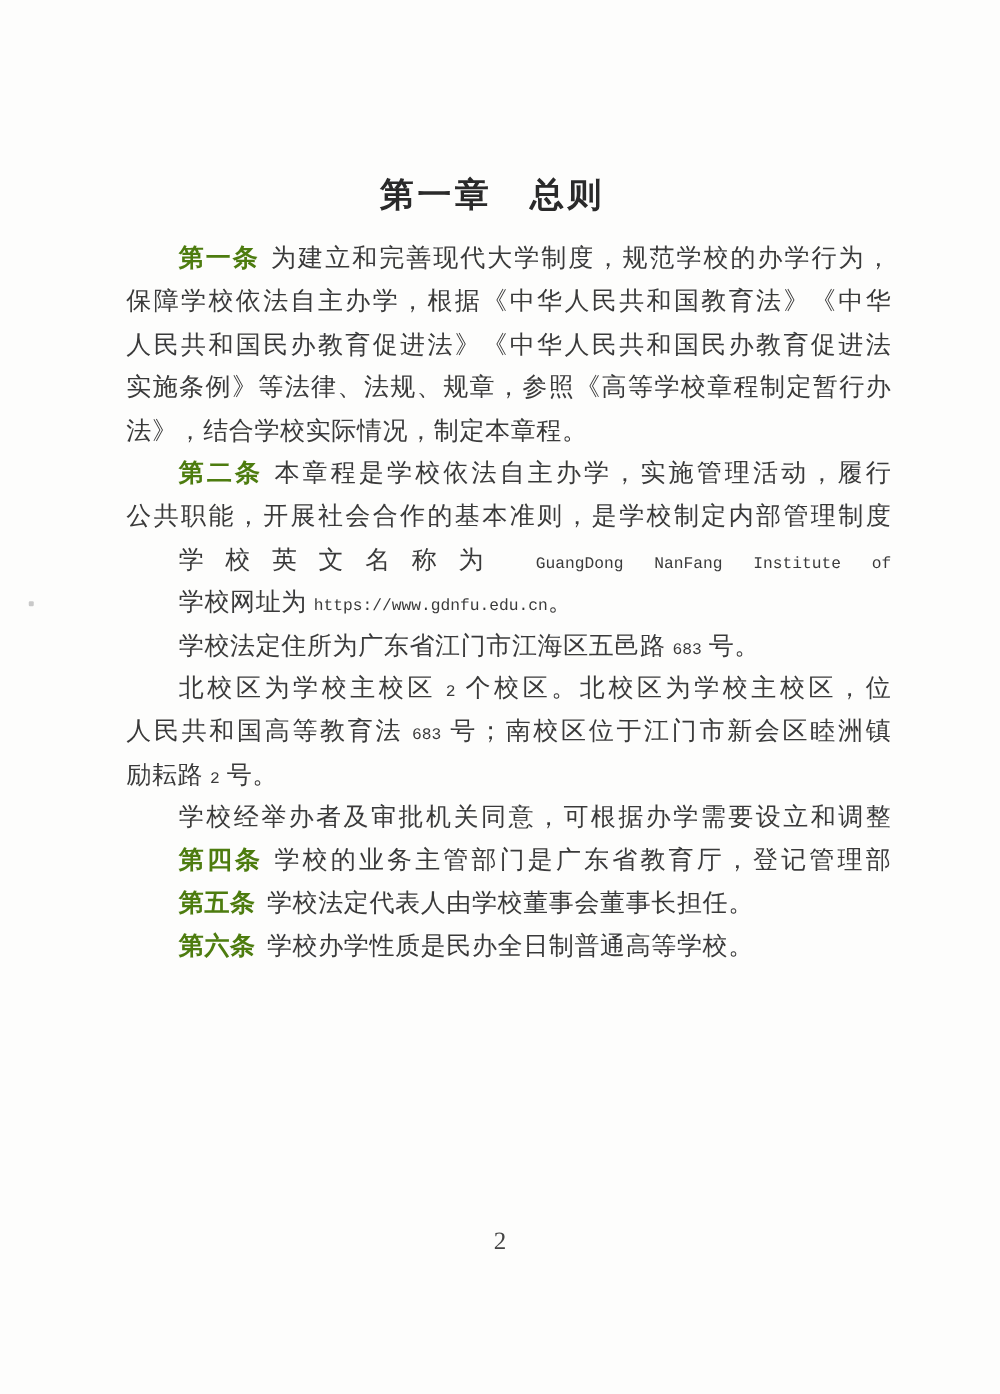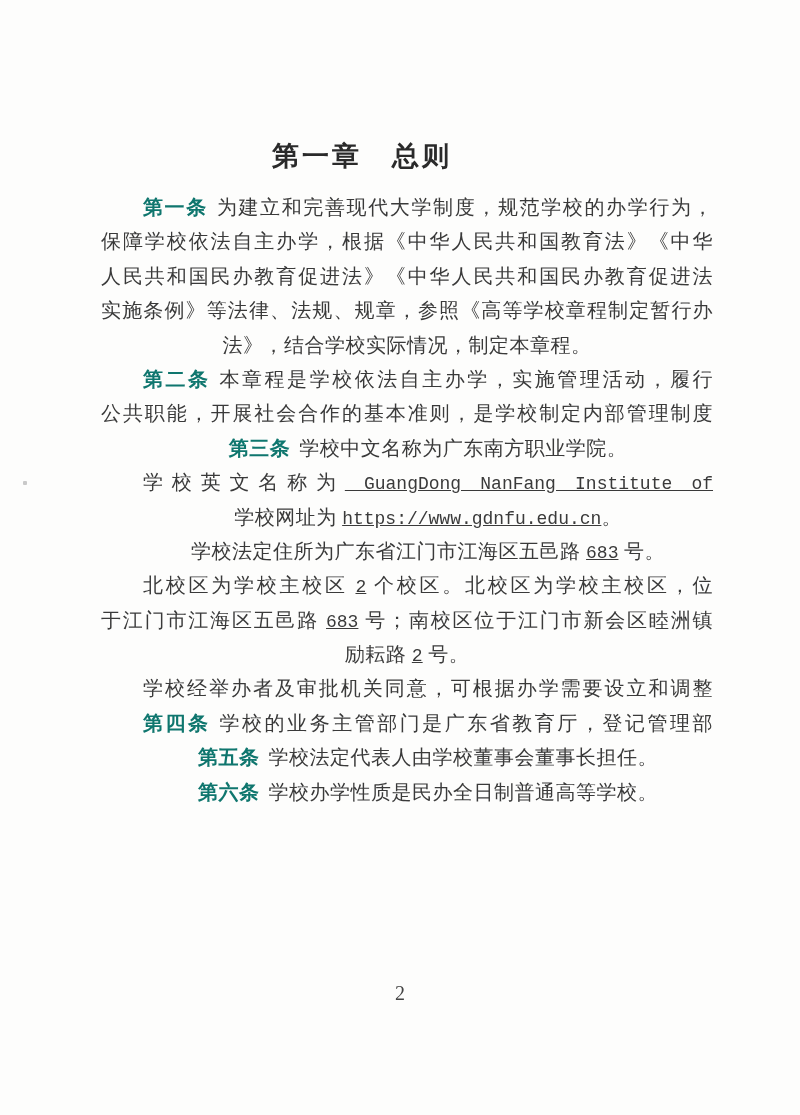--- a/index.html
+++ b/index.html
@@ -20,55 +20,55 @@
     position: absolute;
     top: 138px;
     left: 0;
     width: 724px;
     text-align: center;
     font-family: "Liberation Sans", "DejaVu Sans", sans-serif;
     font-weight: 700;
     font-size: 27px;
     letter-spacing: 3px;
     color: #2a2a2a;
+    padding-left: 32px;
   }
   .content {
     position: absolute;
     top: 190px;
     left: 101px;
     width: 612px;
   }
   .line {
     height: 34.4px;
     line-height: 34.4px;
     font-size: 20px;
     letter-spacing: 0.5px;
     white-space: nowrap;
-    text-align: center;
+    text-align: left;
   }
   .line.justify {
     white-space: normal;
     text-align: justify;
     text-align-last: justify;
     text-justify: inter-character;
   }
   .line.indent {
     text-indent: 42px;
   }
   .kw {
     font-weight: 700;
-    color: #0f766e;
+    color: #4d7c0f;
     margin-right: 9px;
     font-family: Liberation Serif, serif;
   }
   .latin {
     font-family: "Liberation Mono", "DejaVu Sans Mono", monospace;
-    font-size: 18px;
+    font-size: 13px;
     letter-spacing: 0;
-    text-decoration: underline;
   }
   .pageno {
     position: absolute;
     top: 982px;
     left: 0;
     width: 800px;
     text-align: center;
     font-size: 20px;
     color: #444444;
   }
@@ -89,26 +89,25 @@
   <div class="speck"></div>
   <div class="title">第一章　总则</div>
   <div class="content">
       <div class="line indent justify"><span class="kw">第一条</span><span class="">为建立和完善现代大学制度，规范学校的办学行为，</span></div>
       <div class="line justify"><span class="">保障学校依法自主办学，根据《中华人民共和国教育法》《中华</span></div>
       <div class="line justify"><span class="">人民共和国民办教育促进法》《中华人民共和国民办教育促进法</span></div>
       <div class="line justify"><span class="">实施条例》等法律、法规、规章，参照《高等学校章程制定暂行办</span></div>
       <div class="line"><span class="">法》，结合学校实际情况，制定本章程。</span></div>
       <div class="line indent justify"><span class="kw">第二条</span><span class="">本章程是学校依法自主办学，实施管理活动，履行</span></div>
       <div class="line justify"><span class="">公共职能，开展社会合作的基本准则，是学校制定内部管理制度</span></div>
-      <div class="line indent"><span class="kw">第三条</span><span class="">学校中文名称为广东南方职业学院。</span></div>
       <div class="line indent justify"><span class="">学校英文名称为</span><span class=" latin"> GuangDong NanFang Institute of</span></div>
       <div class="line indent"><span class="">学校网址为 </span><span class=" latin">https://www.gdnfu.edu.cn</span><span class="">。</span></div>
       <div class="line indent"><span class="">学校法定住所为广东省江门市江海区五邑路 </span><span class=" latin">683</span><span class=""> 号。</span></div>
       <div class="line indent justify"><span class="">北校区为学校主校区 </span><span class=" latin">2</span><span class=""> 个校区。北校区为学校主校区，位</span></div>
-      <div class="line justify"><span class="">于江门市江海区五邑路 </span><span class=" latin">683</span><span class=""> 号；南校区位于江门市新会区睦洲镇</span></div>
+      <div class="line justify"><span class="">人民共和国高等教育法 </span><span class=" latin">683</span><span class=""> 号；南校区位于江门市新会区睦洲镇</span></div>
       <div class="line"><span class="">励耘路 </span><span class=" latin">2</span><span class=""> 号。</span></div>
       <div class="line indent justify"><span class="">学校经举办者及审批机关同意，可根据办学需要设立和调整</span></div>
       <div class="line indent justify"><span class="kw">第四条</span><span class="">学校的业务主管部门是广东省教育厅，登记管理部</span></div>
       <div class="line indent"><span class="kw">第五条</span><span class="">学校法定代表人由学校董事会董事长担任。</span></div>
       <div class="line indent"><span class="kw">第六条</span><span class="">学校办学性质是民办全日制普通高等学校。</span></div>
     </div>
   <div class="pageno">2</div>
 </div>
 
 </body></html>

